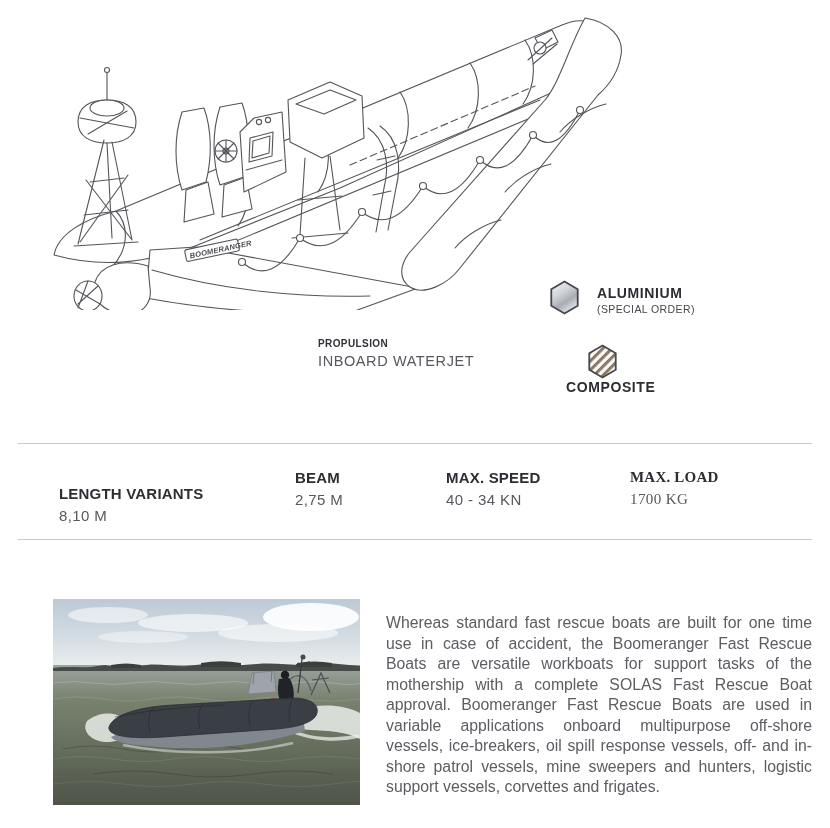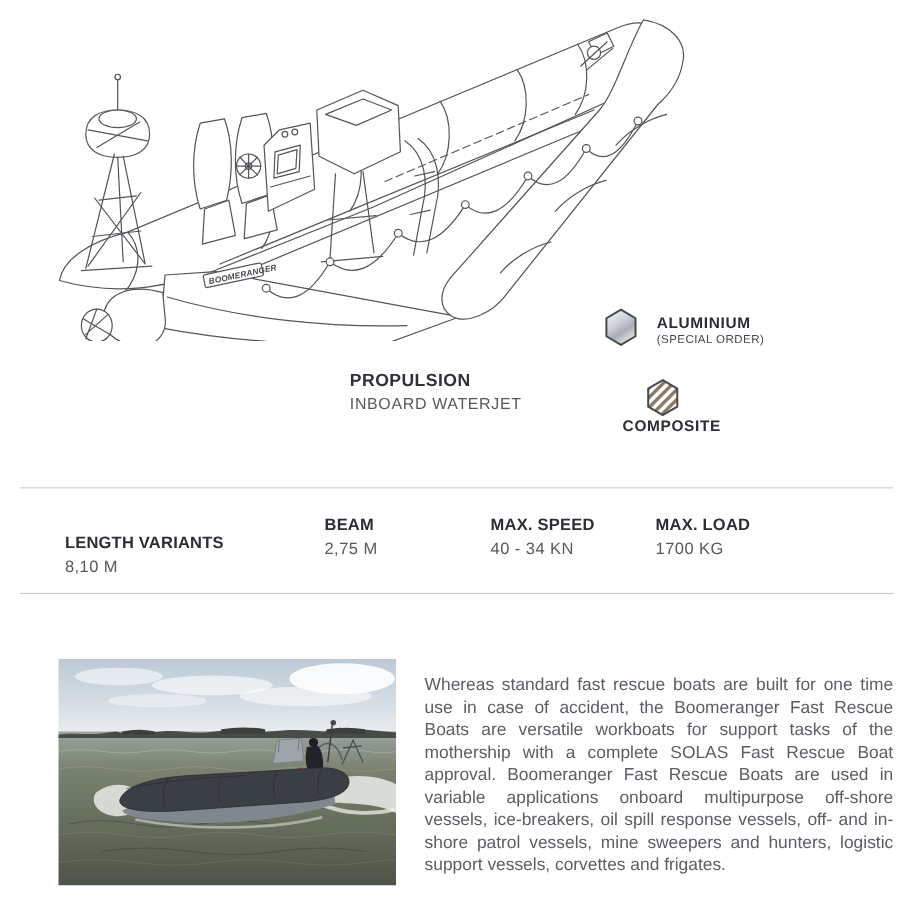--- a/index.html
+++ b/index.html
@@ -2,42 +2,42 @@
 <html><head>
 <meta charset="utf-8">
 <style>
   html,body{margin:0;padding:0;background:#ffffff;}
   .page{position:relative;width:830px;height:828px;background:#fff;overflow:hidden;
         font-family:"Liberation Sans",sans-serif;}
   
   .drawing{position:absolute;left:30px;top:0;width:600px;height:310px;}
   
   .propulsion{position:absolute;left:318px;top:338px;}
-  .blk-label{font-size:16px;font-weight:bold;color:#2f3136;letter-spacing:.4px;}
+  .blk-label{font-size:10px;font-weight:bold;color:#2f3136;letter-spacing:.4px;}
   .blk-value{font-size:14.5px;color:#56585d;letter-spacing:.6px;margin-top:4px;}
   
   .mat-row{position:absolute;left:549px;display:flex;align-items:center;}
   .mat-row.alu{top:280px;}
   .mat-row.comp{top:344px;align-items:center;flex-direction:column;}
   .hex{width:31px;height:35px;flex:0 0 auto;}
   .mat-text{margin-left:17px;}
   .mat-label{font-size:14px;font-weight:bold;color:#2b2d33;letter-spacing:.6px;}
   .mat-note{font-size:10.5px;color:#45474d;letter-spacing:.4px;margin-top:2px;}
   .mat-row.alu .mat-text{padding-top:4px;}
   
   .divider{position:absolute;left:18px;right:18px;height:1px;background:#c9cacb;}
   .divider.d1{top:443px;}
   .divider.d2{top:539px;}
   
   .specs{position:absolute;top:469px;left:0;width:830px;}
   .spec-col{position:absolute;top:0;}
   .spec-col:nth-child(1){left:59px;margin-top:16px;}
   .spec-col:nth-child(2){left:295px;}
   .spec-col:nth-child(3){left:446px;}
-  .spec-col:nth-child(4){left:596px;}
+  .spec-col:nth-child(4){left:630px;font-family:Liberation Serif, serif;}
   .spec-label{font-size:15px;font-weight:bold;color:#2c2e33;letter-spacing:.2px;}
   .spec-value{font-size:15px;color:#56585d;letter-spacing:.4px;margin-top:5px;}
   
   .photo{position:absolute;left:53px;top:599px;width:307px;height:206px;}
   .desc{position:absolute;left:386px;top:597px;width:426px;}
   .desc-title{font-size:15.5px;font-weight:bold;color:#33353b;letter-spacing:.3px;}
   .desc-body{font-size:15.8px;line-height:20.5px;color:#5b5d62;text-align:justify;margin-top:16px;}
 </style>
 </head>
 <body>

